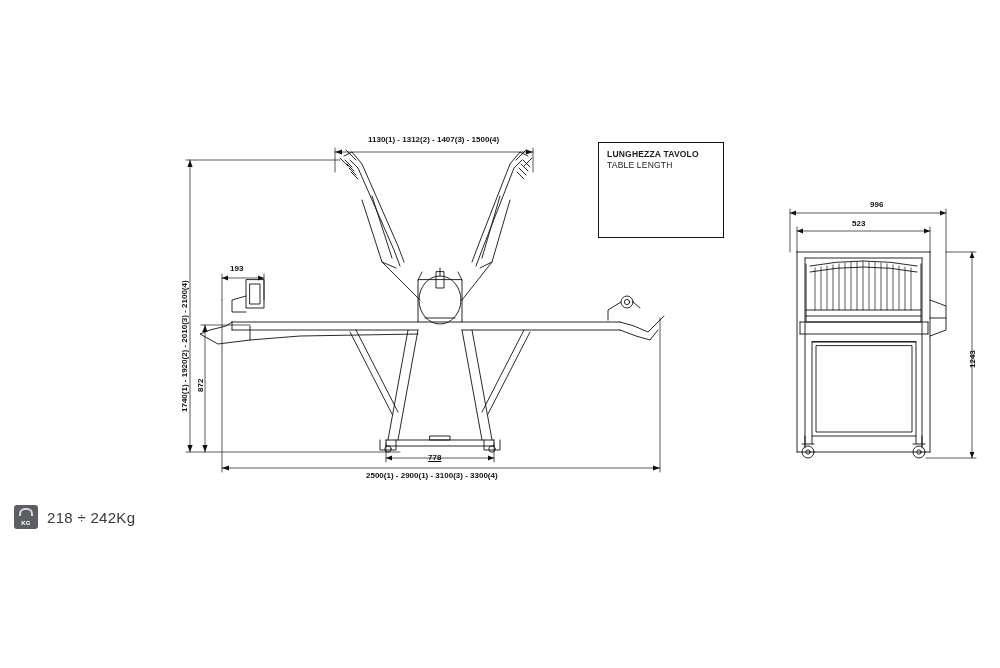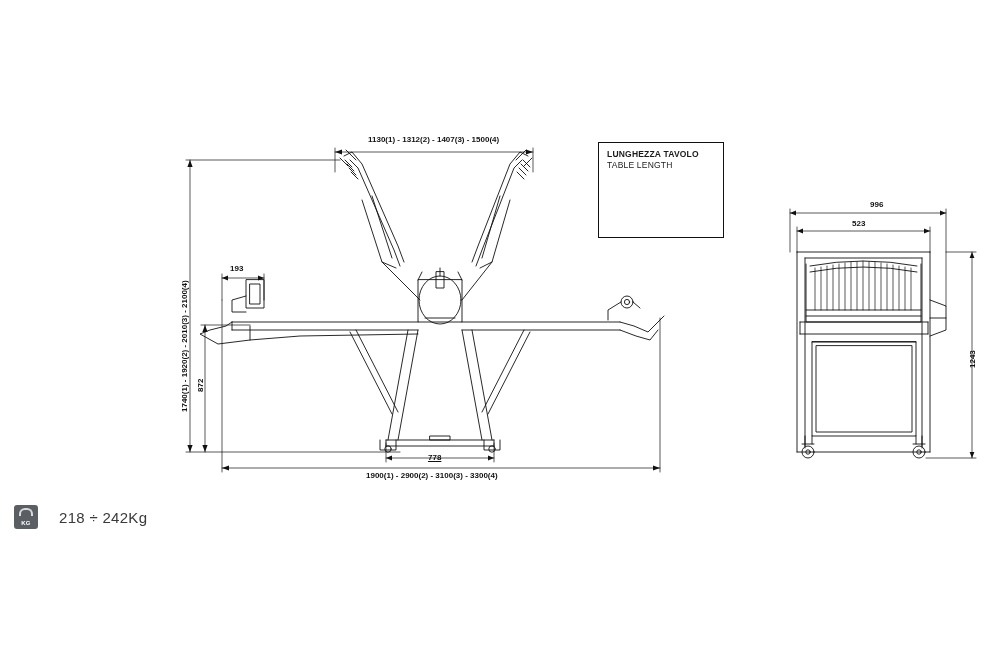--- a/index.html
+++ b/index.html
@@ -24,21 +24,21 @@
     padding:6px 8px;
   }
   .legend .l1{font-size:8.5px;font-weight:bold;letter-spacing:.2px;line-height:11px;}
   .legend .l2{font-size:8.5px;font-weight:normal;letter-spacing:.2px;line-height:11px;}
   .legend ul{list-style:none;margin:8px 0 0 0;padding:0;}
   .legend li{font-size:8.5px;font-weight:bold;line-height:11.5px;letter-spacing:.2px;}
 
   
   .weight{
     position:absolute;left:14px;top:505px;
-    display:flex;align-items:center;gap:21px;
+    display:flex;align-items:center;gap:9px;
   }
   .kg-badge{
     width:24px;height:24px;border-radius:3px;background:#5b5f63;
     position:relative;
     display:flex;align-items:flex-end;justify-content:center;
   }
   .kg-badge .handle{
     position:absolute;top:3px;left:50%;transform:translateX(-50%);
     width:10px;height:6px;border:2px solid #d8dadd;border-bottom:none;
     border-radius:6px 6px 0 0;
@@ -262,21 +262,21 @@
   <div class="dimlabel" style="left:368px;top:135px;">1130(1) - 1312(2) - 1407(3) - 1500(4)</div>
 
   <div class="dimlabel rot" style="left:180px;top:412px;transform:rotate(-90deg);">1740(1) - 1920(2) - 2010(3) - 2100(4)</div>
 
   <div class="dimlabel rot" style="left:196px;top:392px;transform:rotate(-90deg);">872</div>
 
   <div class="dimlabel" style="left:230px;top:264px;text-align:right;">193</div>
 
   <div class="dimlabel" style="left:428px;top:453px;text-decoration:underline;">778</div>
 
-  <div class="dimlabel" style="left:366px;top:471px;">1900(1) - 2900(2) - 3100(3) - 3300(4)</div>
+  <div class="dimlabel" style="left:366px;top:471px;">2500(1) - 2900(1) - 3100(3) - 3300(4)</div>
 
   <div class="dimlabel" style="left:855px;top:200px;margin-left:15px;">996</div>
 
   <div class="dimlabel" style="left:852px;top:219px;">523</div>
 
   <div class="dimlabel rot" style="left:968px;top:368px;transform:rotate(-90deg);">1243</div>
 
   <div class="legend">
     <div class="l1">LUNGHEZZA TAVOLO</div>
     <div class="l2">TABLE LENGTH</div>

